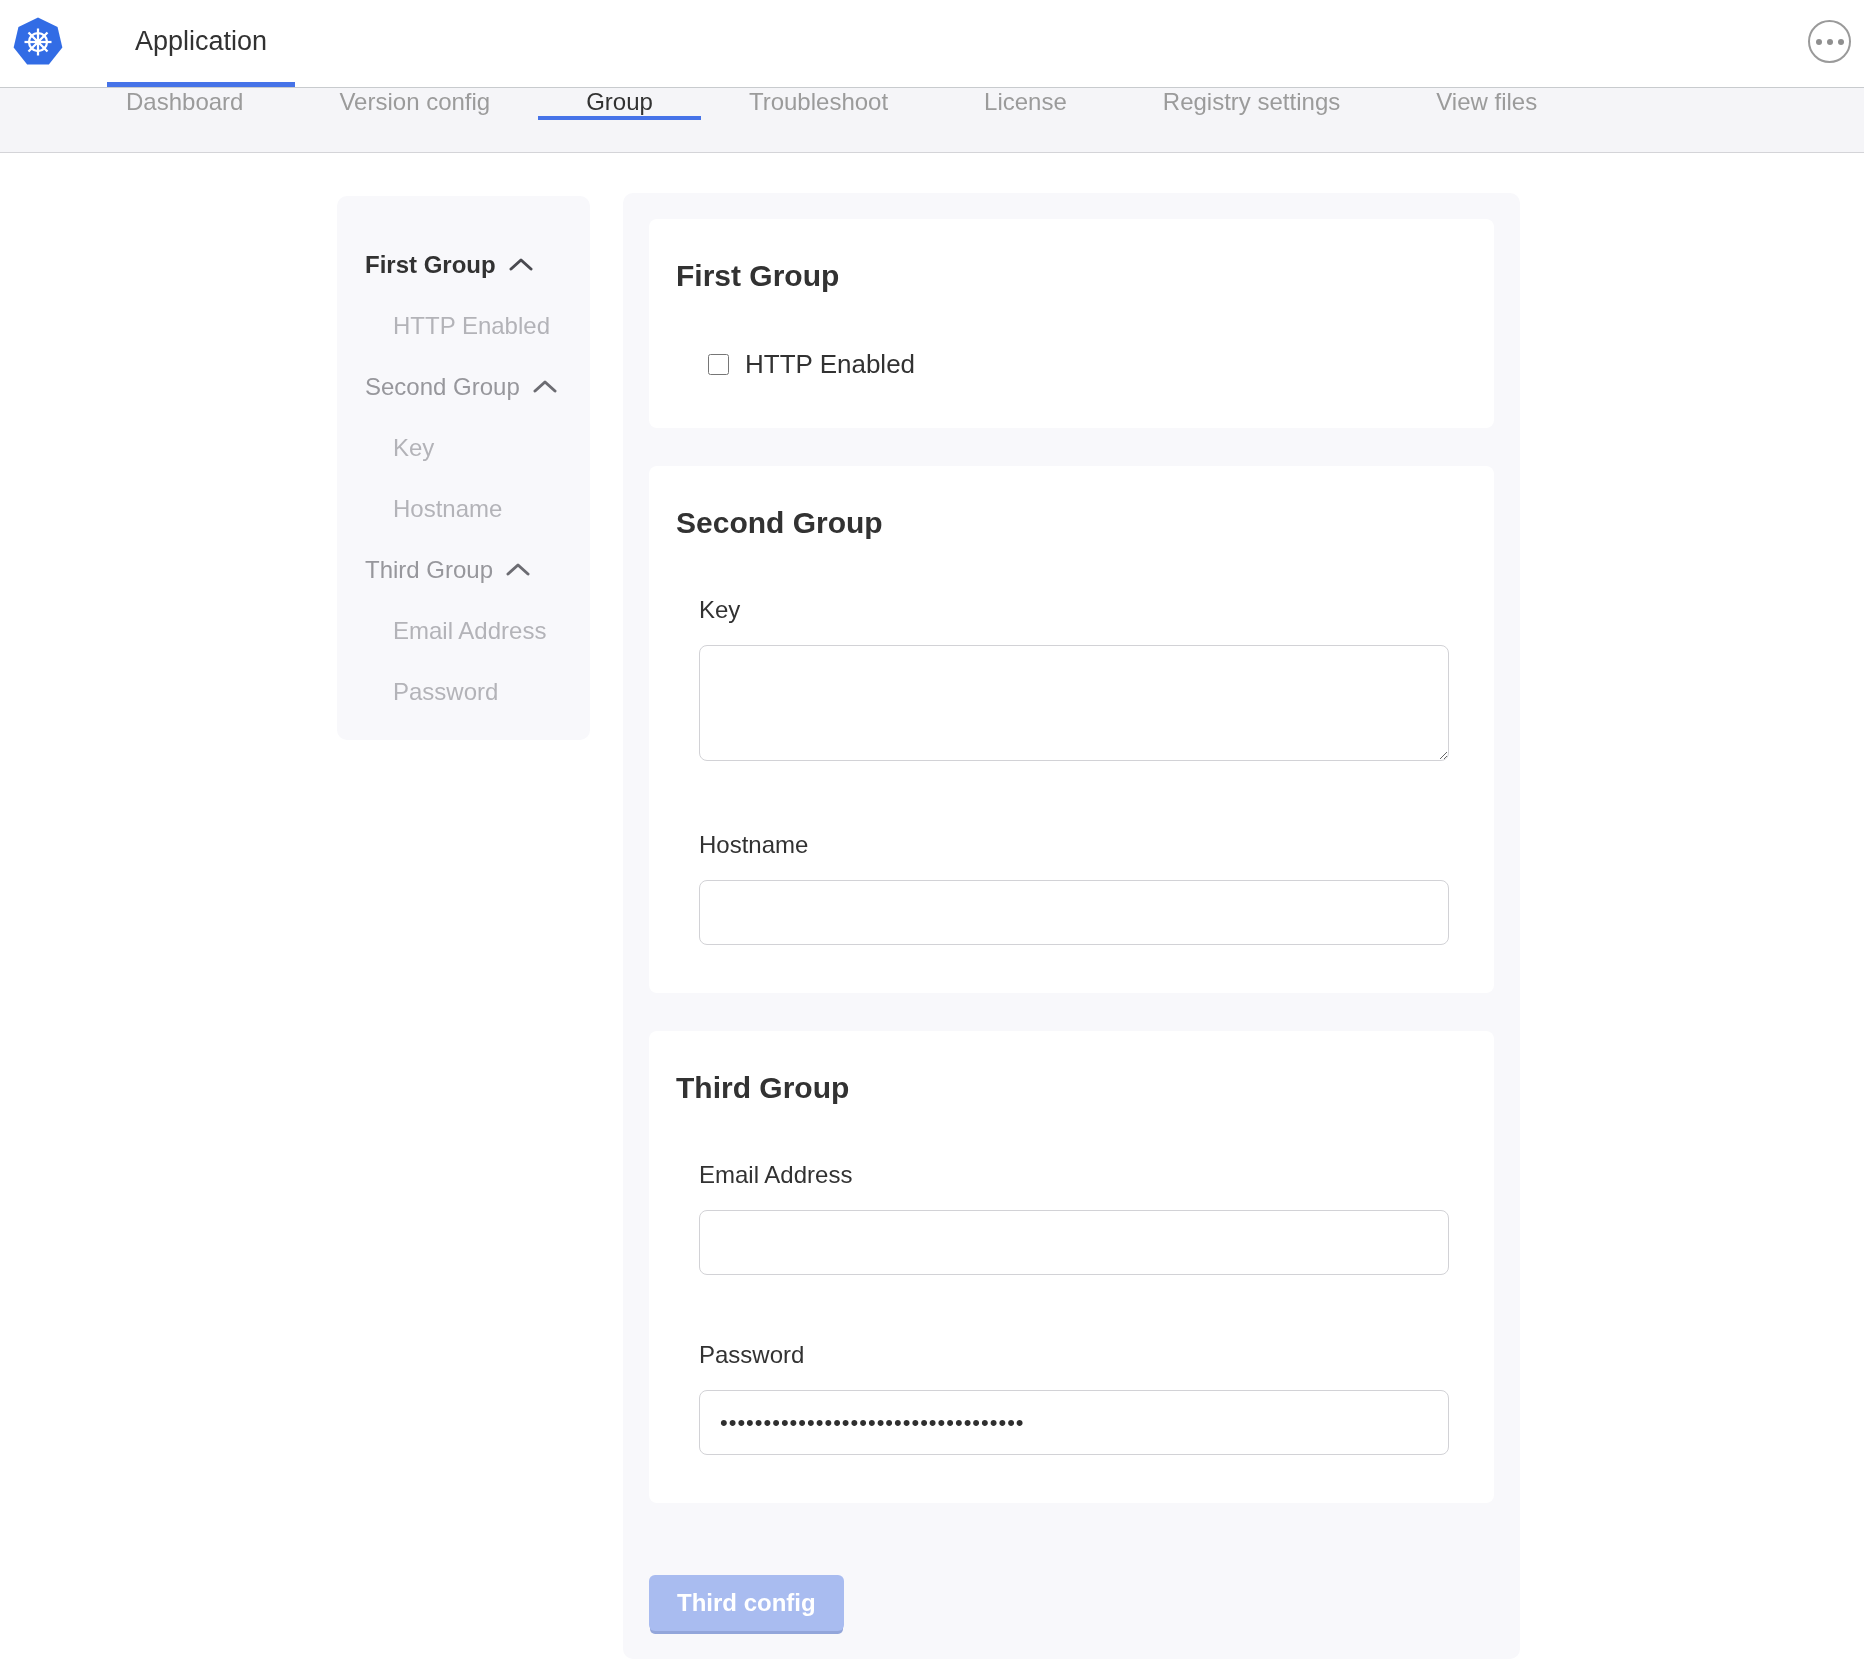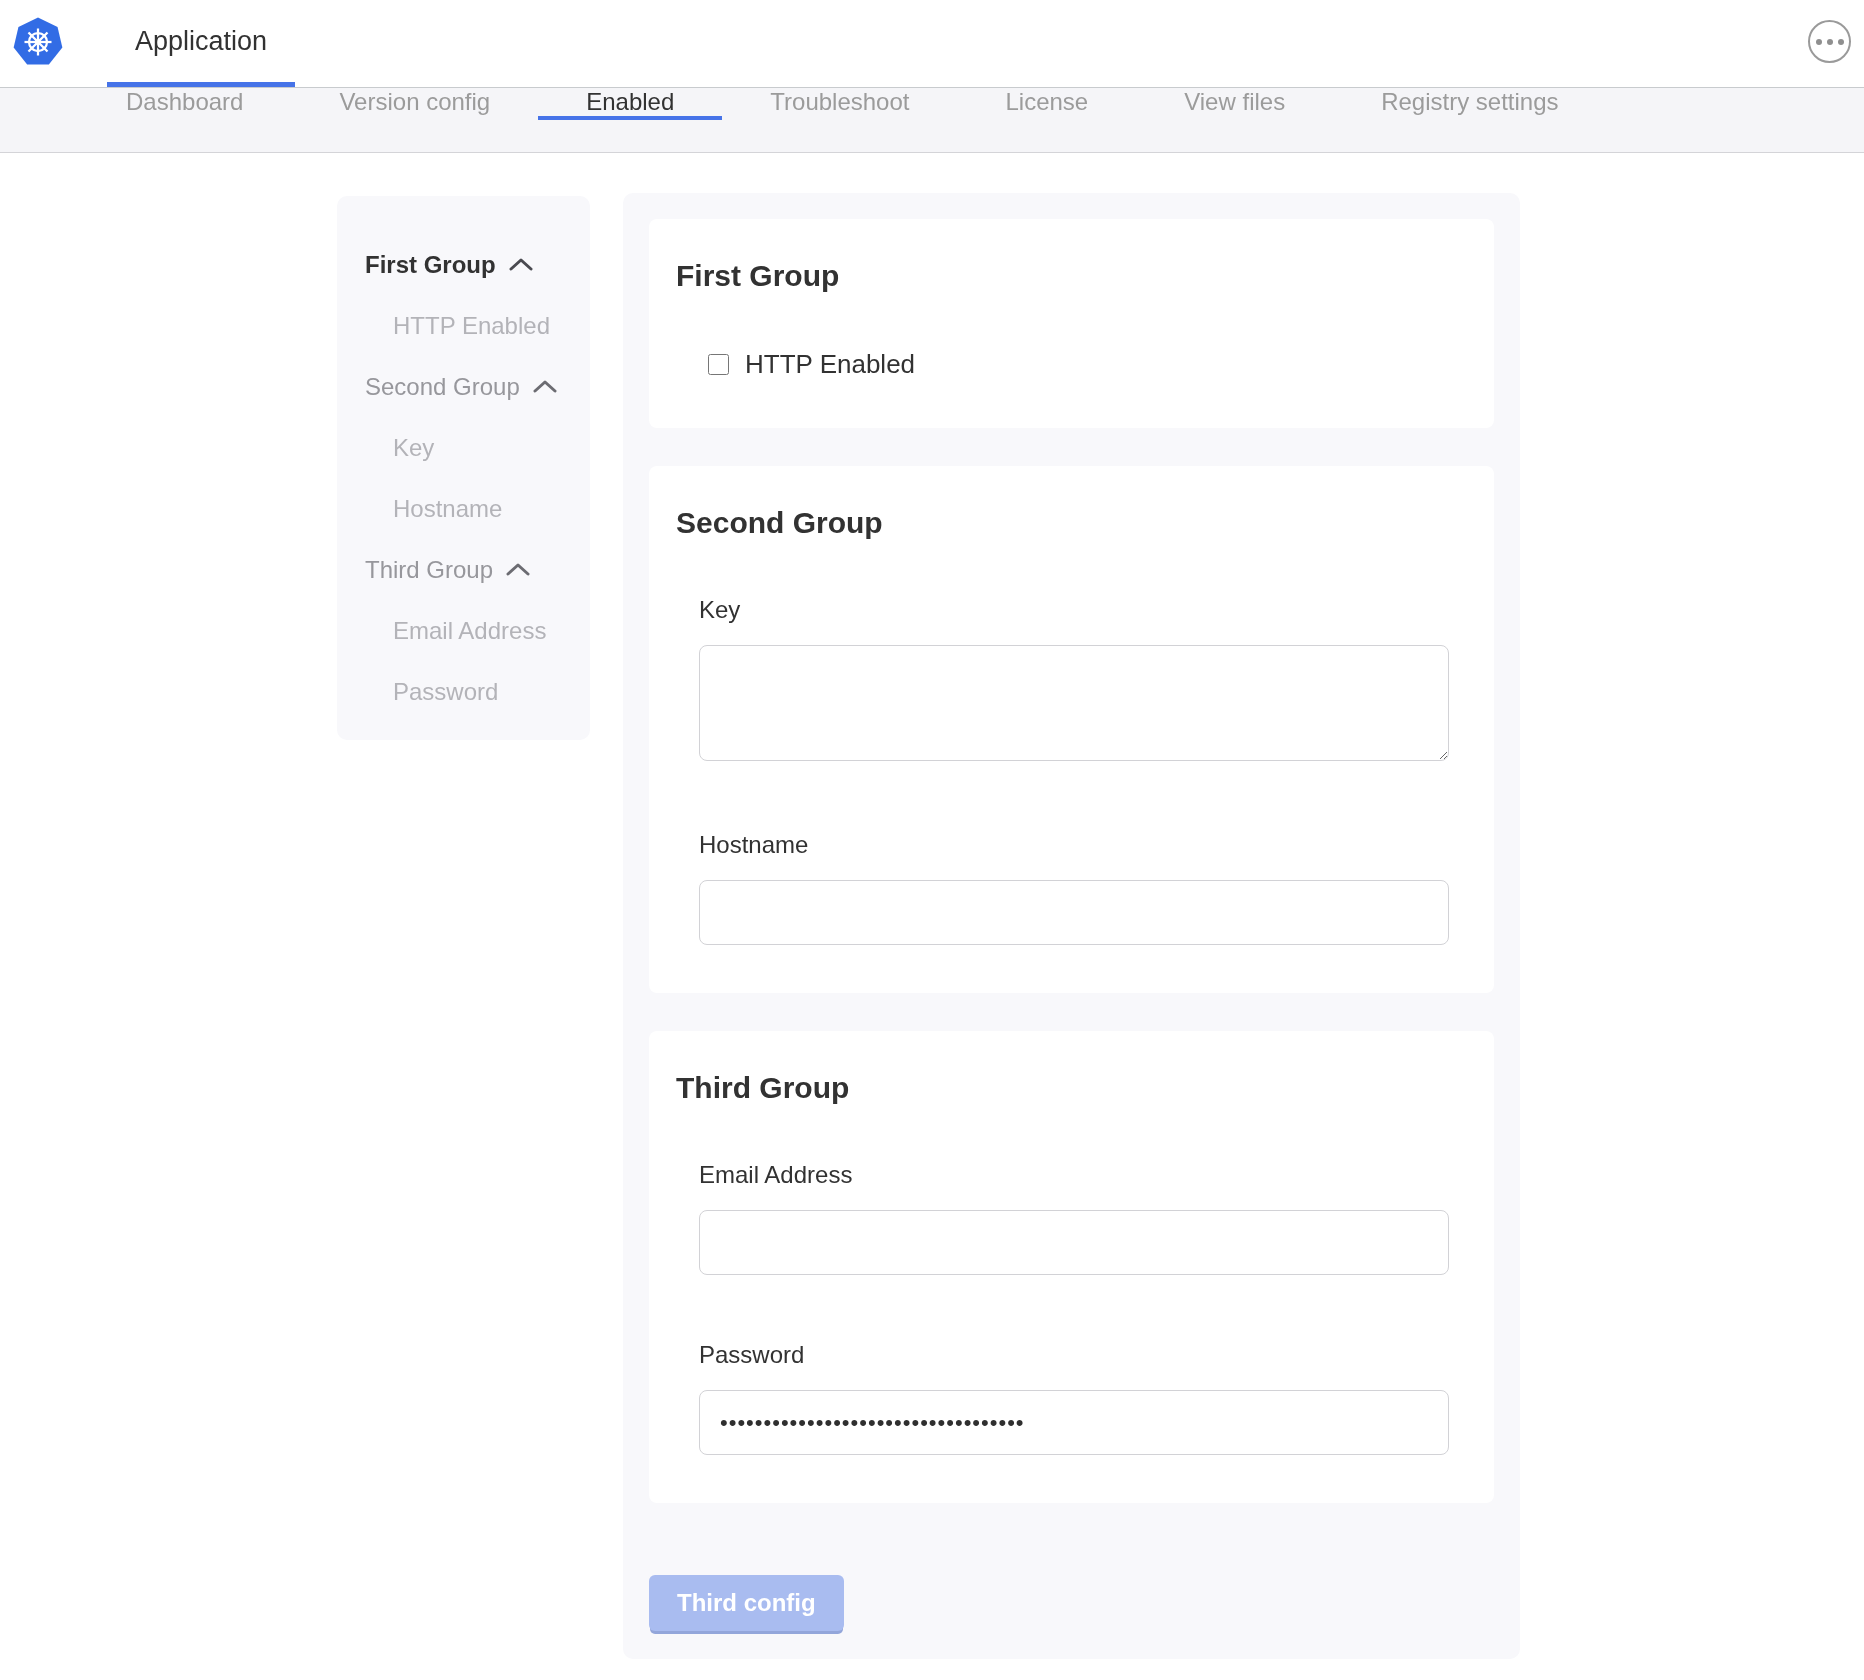--- a/index.html
+++ b/index.html
@@ -85,25 +85,25 @@
   <button class="overflow-btn">
     <span class="dot"></span>
     <span class="dot"></span>
     <span class="dot"></span>
   </button>
 </div>
 
 <div class="tabbar">
   <div class="tab">Dashboard</div>
   <div class="tab">Version config</div>
-  <div class="tab active">Enabled</div>
+  <div class="tab active">Group</div>
   <div class="tab">Troubleshoot</div>
   <div class="tab">License</div>
+  <div class="tab">Registry settings</div>
   <div class="tab">View files</div>
-  <div class="tab">Registry settings</div>
 </div>
 
 <div class="content">
 
   <aside class="confignav">
     <div class="nav-row nav-group active">
       <span>First Group</span>
       <span class="chev">
         <svg width="24" height="13" viewBox="0 0 24 13">
             <polyline points="2,11 12,2 22,11" fill="none" stroke="currentColor" stroke-width="3" stroke-linecap="round" stroke-linejoin="round"></polyline>

